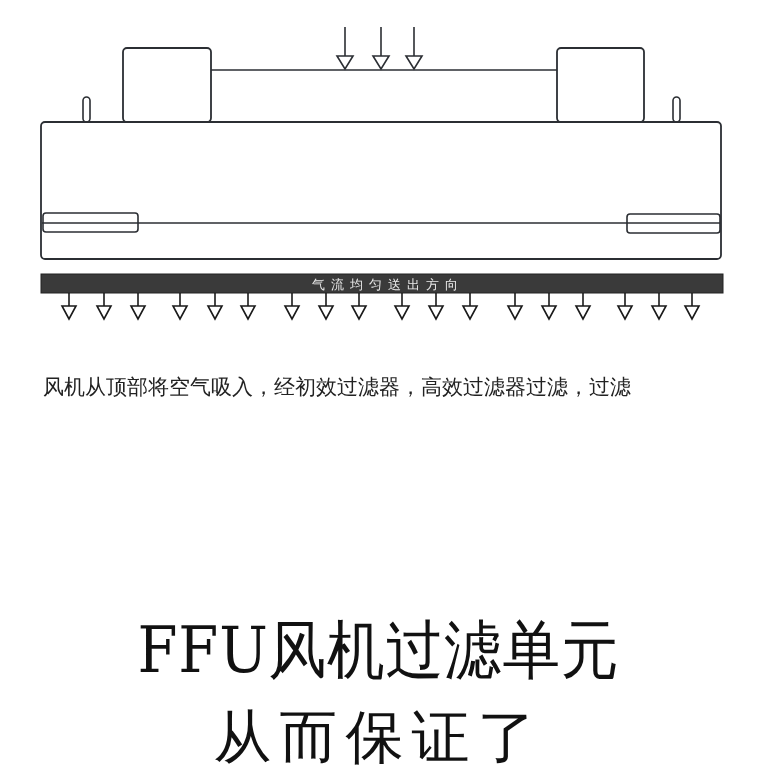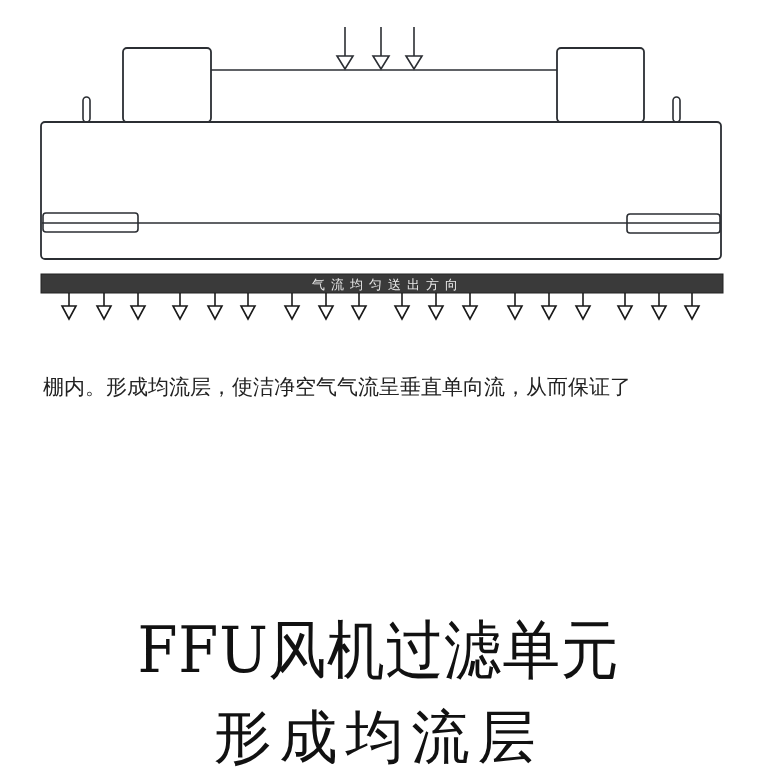--- a/index.html
+++ b/index.html
@@ -121,17 +121,17 @@
         <polygon points="652,306 666,306 659,319"></polygon>
       </g>
       <g>
         <line x1="692" y1="293" x2="692" y2="306"></line>
         <polygon points="685,306 699,306 692,319"></polygon>
       </g>
     </g>
 </svg>
 
 <div class="desc">
-  <p>棚内。形成均流层，使洁净空气气流呈垂直单向流，从而保证了</p>
+  <p>风机从顶部将空气吸入，经初效过滤器，高效过滤器过滤，过滤</p>
 </div>
 
 <div class="title title-main">FFU风机过滤单元</div>
-<div class="title title-sub">形成均流层</div>
+<div class="title title-sub">从而保证了</div>
 
 </body></html>

